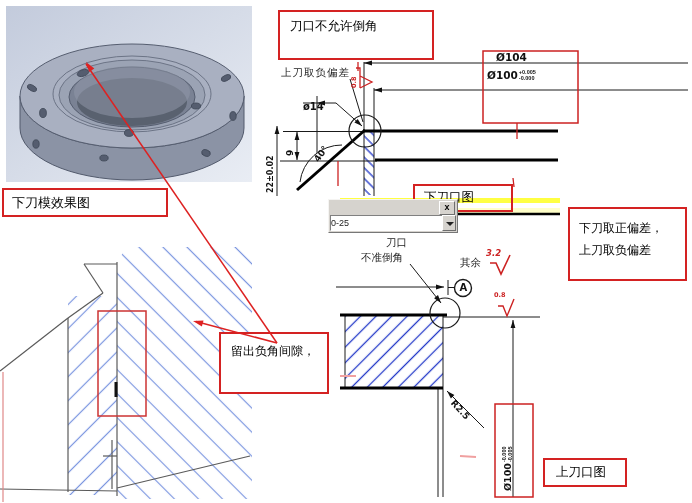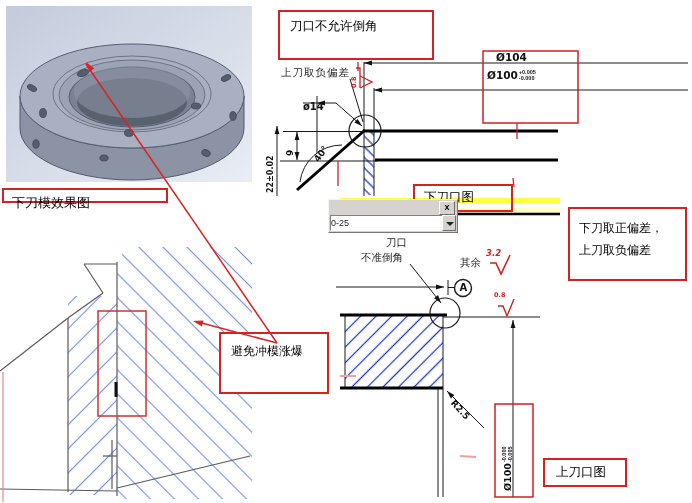--- a/index.html
+++ b/index.html
@@ -209,28 +209,28 @@
   <div class="t cad" style="left:456px;top:398px;font-size:9px;transform:rotate(47deg);transform-origin:0 0;">R2.5</div>
   <div class="t dimflex rot90" style="left:501px;top:491px;">
     <span class="cad" style="font-size:9.5px;">Ø100</span>
     <span class="tolstack">
       <span>-0.000</span>
       <span>-0.005</span>
     </span>
   </div>
 
   <div class="callout" style="left:278px;top:10px;width:156px;height:50px;padding:6px 0 0 10px;font-size:12.5px;">刀口不允许倒角</div>
-  <div class="callout" style="left:2px;top:188px;width:166px;height:15px;padding:4px 0 0 8px;font-size:13px;">下刀模效果图</div>
+  <div class="callout" style="left:2px;top:188px;width:166px;height:29px;padding:4px 0 0 8px;font-size:13px;">下刀模效果图</div>
   <div class="callout" style="left:413px;top:184px;width:100px;height:28px;padding:3px 0 0 9px;font-size:12.5px;">下刀口图</div>
   <div class="callout" style="left:568px;top:207px;width:119px;height:74px;padding:8px 0 0 9px;font-size:12px;line-height:22px;">
     <div>下刀取正偏差，</div>
     <div>上刀取负偏差</div>
   </div>
   <div class="callout" style="left:219px;top:332px;width:110px;height:62px;padding:6px 0 0 10px;font-size:12px;line-height:23px;background:#fff;">
-    <div>避免冲模涨爆</div>
+    <div>留出负角间隙，</div>
   </div>
   <div class="callout" style="left:543px;top:458px;width:84px;height:29px;padding:4px 0 0 11px;font-size:12.5px;">上刀口图</div>
 
   <div id="miniwin">
     <div class="titlebar">
       <div class="xbtn">x</div>
     </div>
     <div class="combo">
       <span class="combo-text">20-25</span>
     </div>

